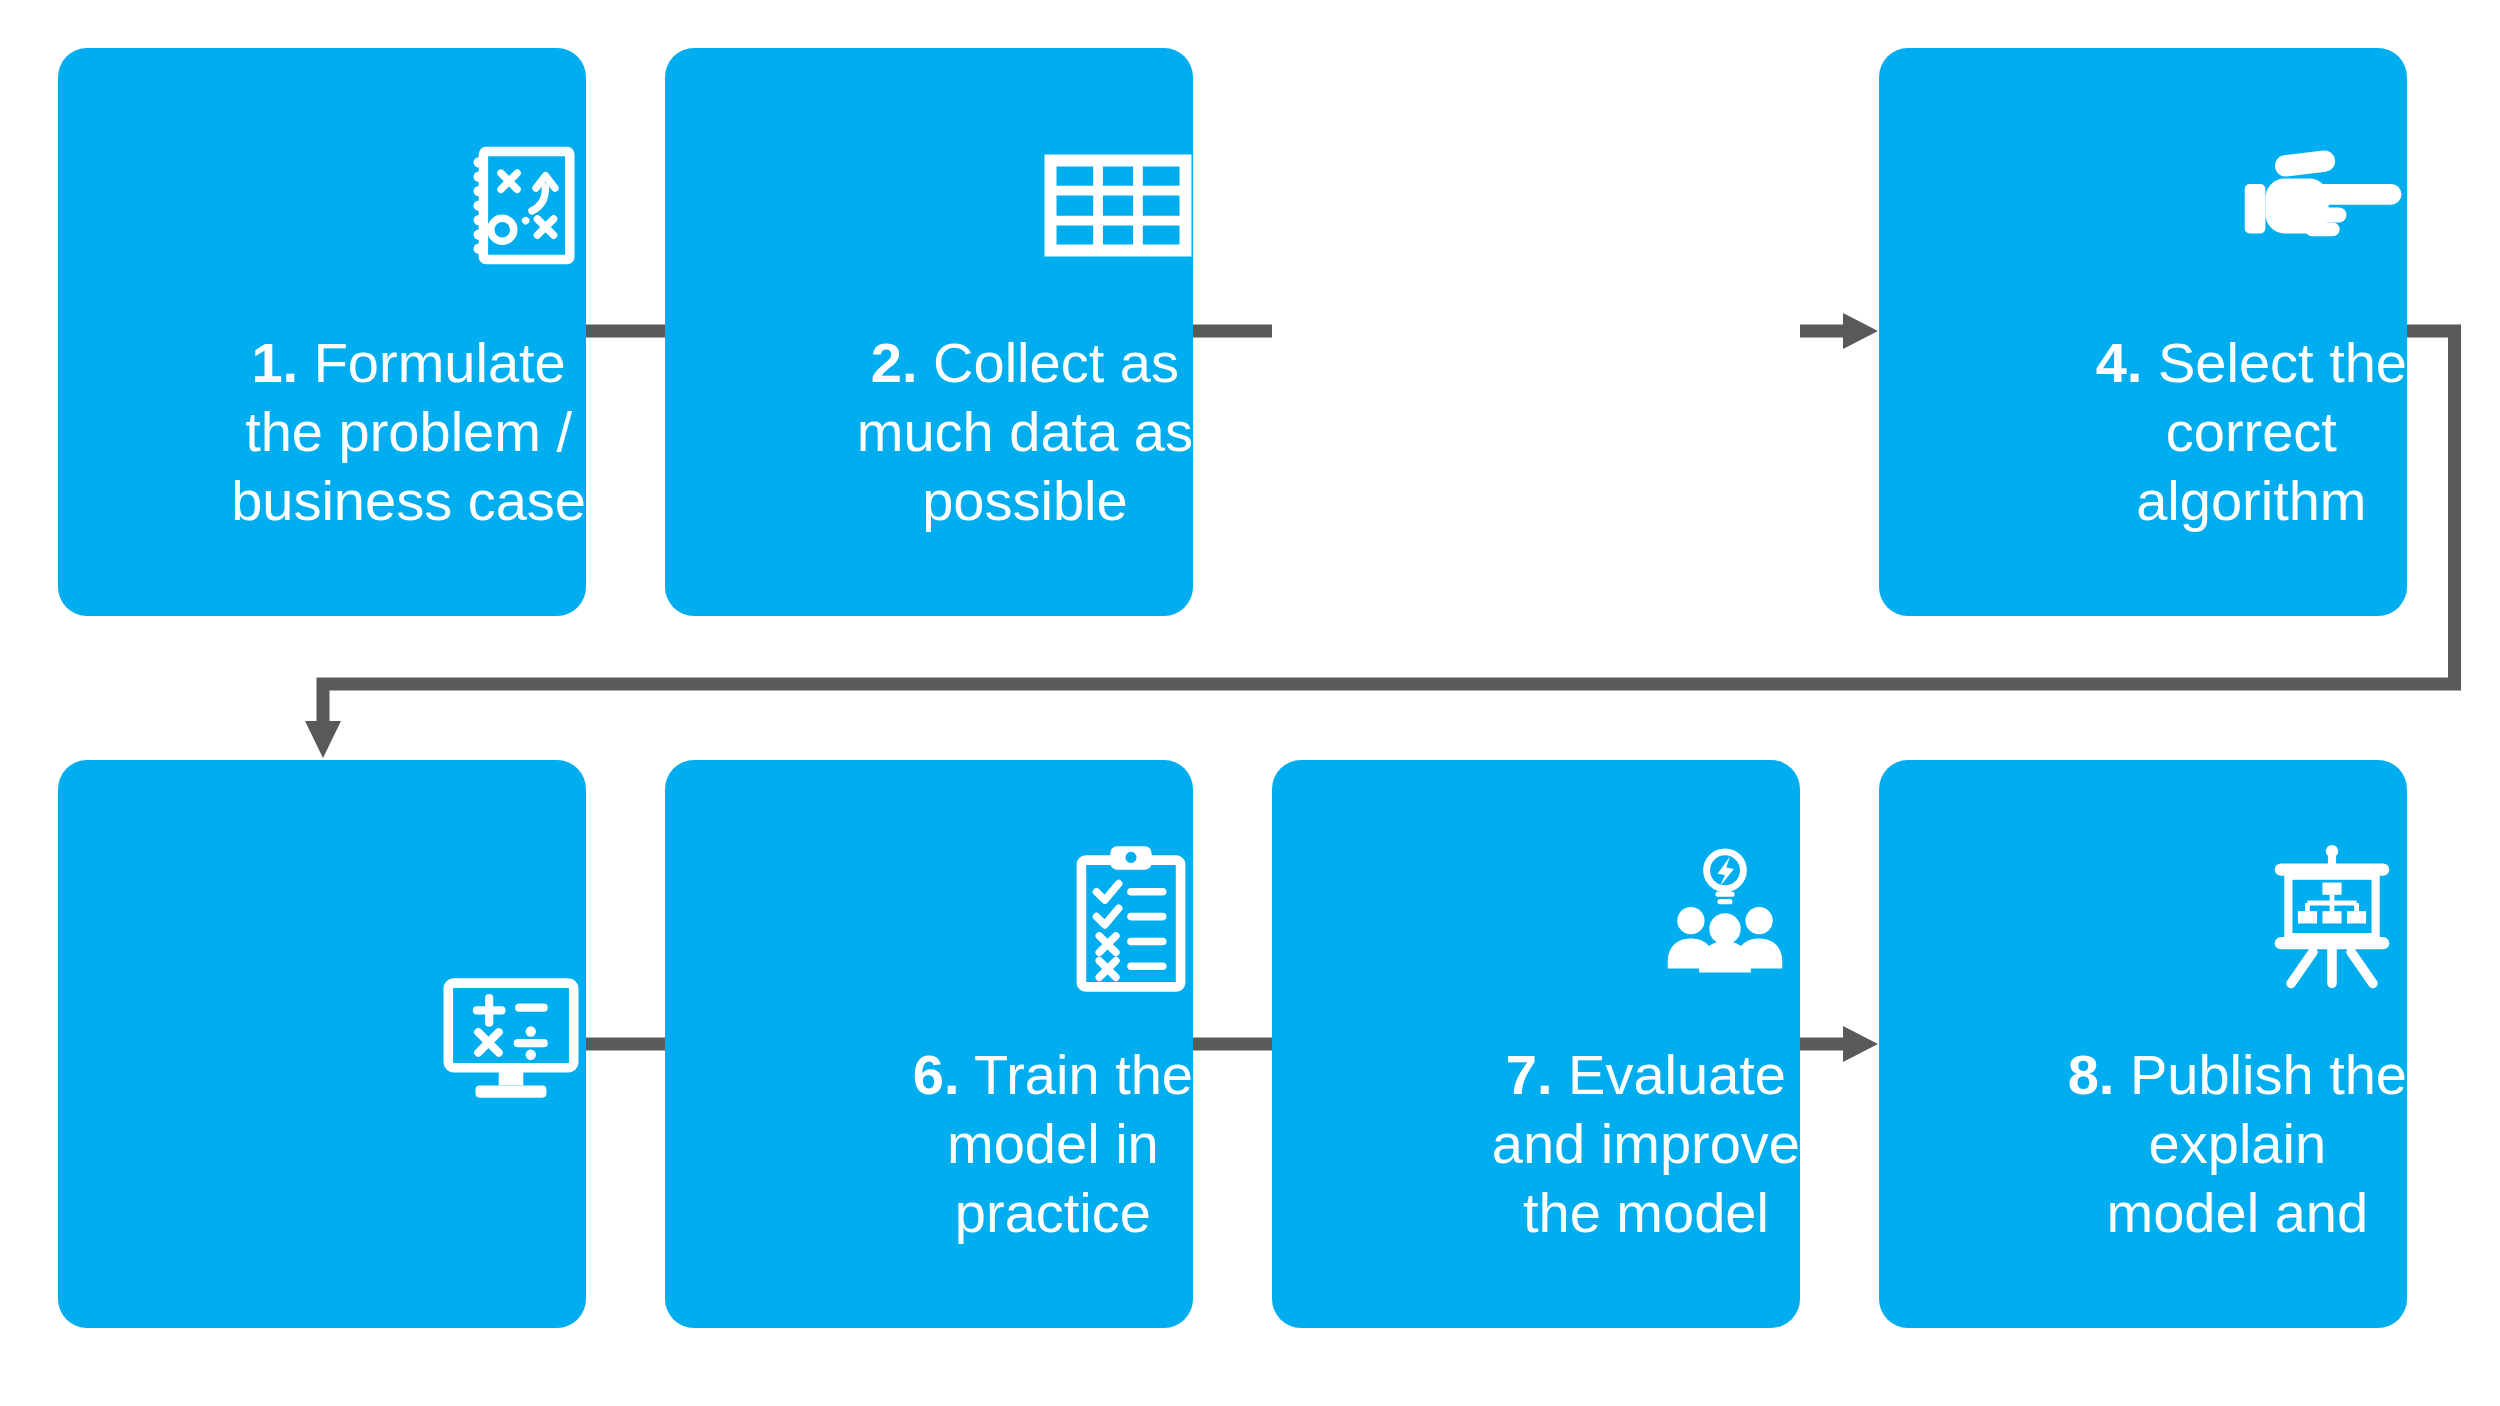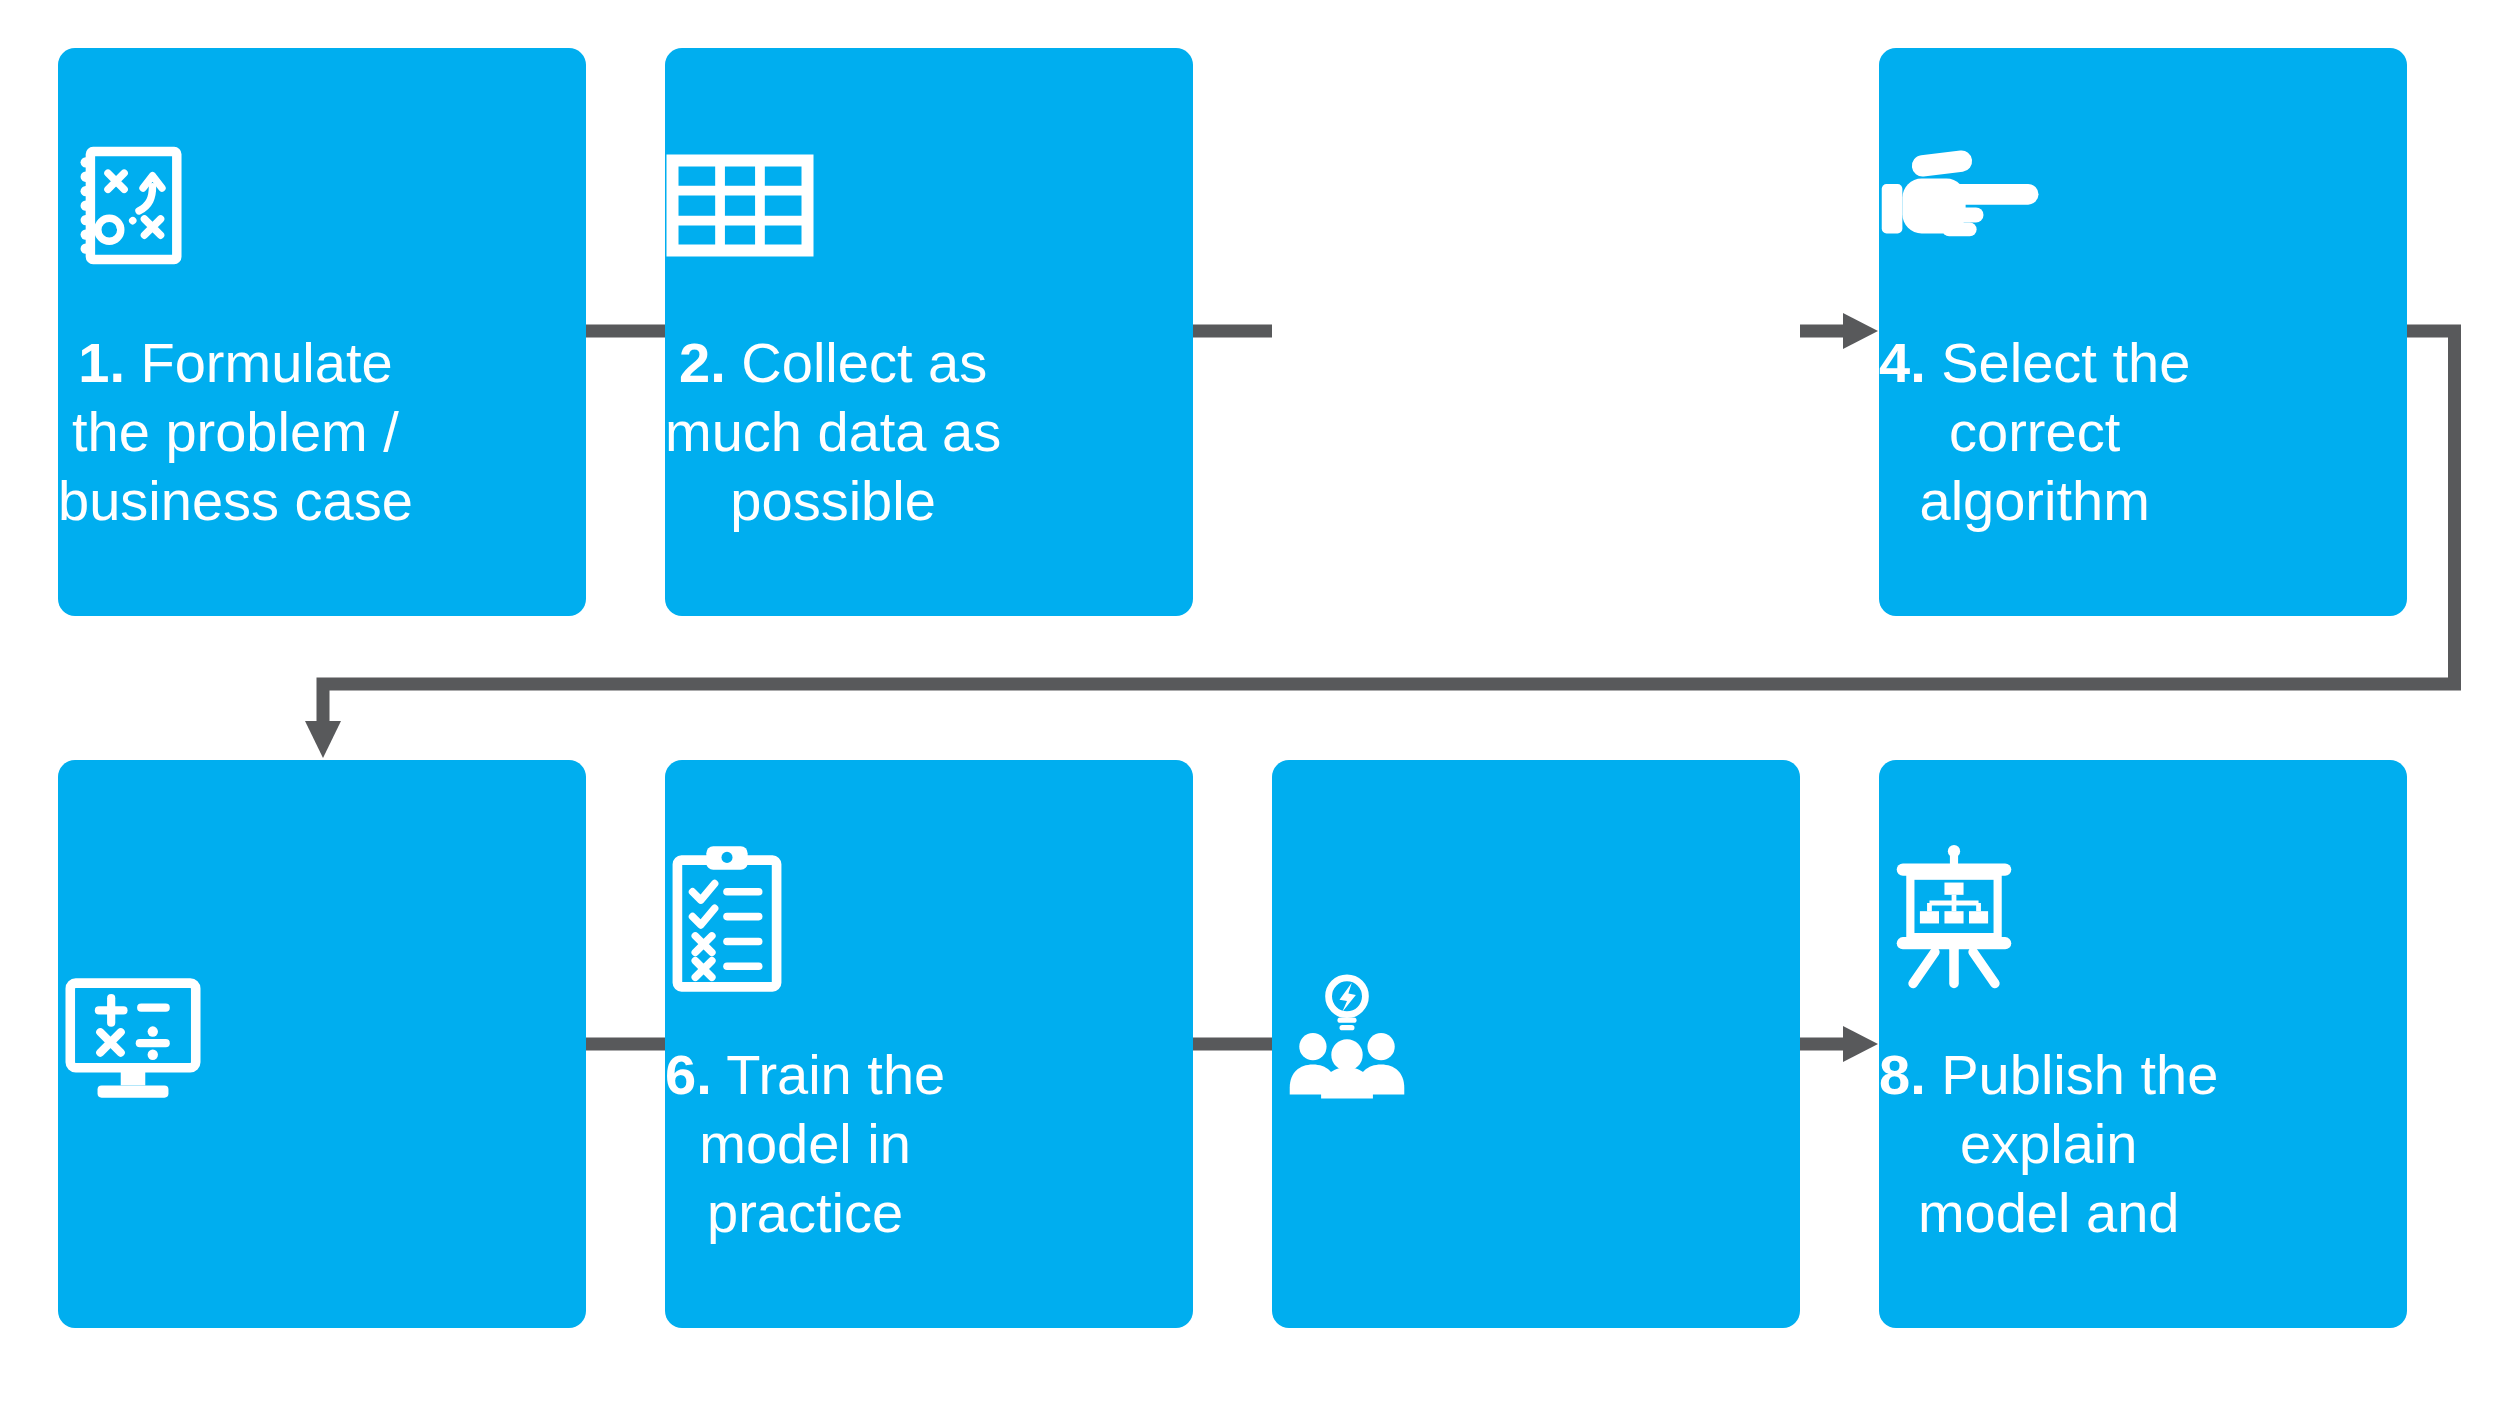--- a/index.html
+++ b/index.html
@@ -5,22 +5,22 @@
   html,body{margin:0;padding:0;background:#fff;}
   .canvas{
     position:relative;width:2500px;height:1406px;
     background:var(--bg,#fff);
     font-family:"Liberation Sans",sans-serif;
     overflow:hidden;
   }
   .box{
     position:absolute;width:528px;height:568px;
     background:var(--box,#00AEEF);
-    border-radius:17px;
-    display:flex;flex-direction:column;align-items:flex-start;justify-content:center;
+    border-radius:29px;
+    display:flex;flex-direction:column;align-items:flex-end;justify-content:center;
     gap:46px;
   }
   .r1{top:48px}.r2{top:760px}
   .c1{left:58px}.c2{left:665px}.c3{left:1272px}.c4{left:1879px}
   .iconwrap{height:152px;display:flex;align-items:center;justify-content:center;}
   .label{
     font-size:56px;line-height:69px;color:var(--txt,#fff);
     text-align:center;font-weight:400;
   }
   .num{font-weight:700;}
@@ -150,20 +150,25 @@
         <line class="st" x1="50" y1="37.5" x2="60" y2="37.5" stroke-width="4"></line>
         <line class="st" x1="51.5" y1="43" x2="58.5" y2="43" stroke-width="4"></line>
         <circle class="fl" cx="30" cy="57" r="10"></circle>
         <path class="fl" d="M13,92 v-5 c0,-11 7,-17 17,-17 c10,0 17,6 17,17 v5 z"></path>
         <circle class="fl" cx="80" cy="57" r="10"></circle>
         <path class="fl" d="M63,92 v-5 c0,-11 7,-17 17,-17 c10,0 17,6 17,17 v5 z"></path>
         <circle class="fl" cx="55" cy="63" r="11.5" stroke="#00AEEF" stroke-width="5"></circle>
         <path class="fl" d="M36,95 v-4 c0,-12 8,-19 19,-19 c11,0 19,7 19,19 v4 z" stroke="#00AEEF" stroke-width="5"></path>
       </svg>
     </div>
+    <div class="label">
+      <div class="line"><span class="num">7.</span> <span>Evaluate</span></div>
+      <div class="line">and improve</div>
+      <div class="line">the model</div>
+    </div>
   </div>
 
   <div class="box r2 c4">
     <div class="iconwrap">
       <svg width="150" height="150" viewBox="0 0 110 110">
         <circle class="fl" cx="55" cy="6" r="4.5"></circle>
         <rect class="fl" x="52" y="8" width="6" height="9"></rect>
         <rect class="fl" x="13" y="15" width="84" height="9" rx="4.5"></rect>
         <rect class="sq" x="23" y="24" width="64" height="45" stroke-width="6"></rect>
         <rect class="fl" x="13" y="69" width="84" height="9" rx="4.5"></rect>

